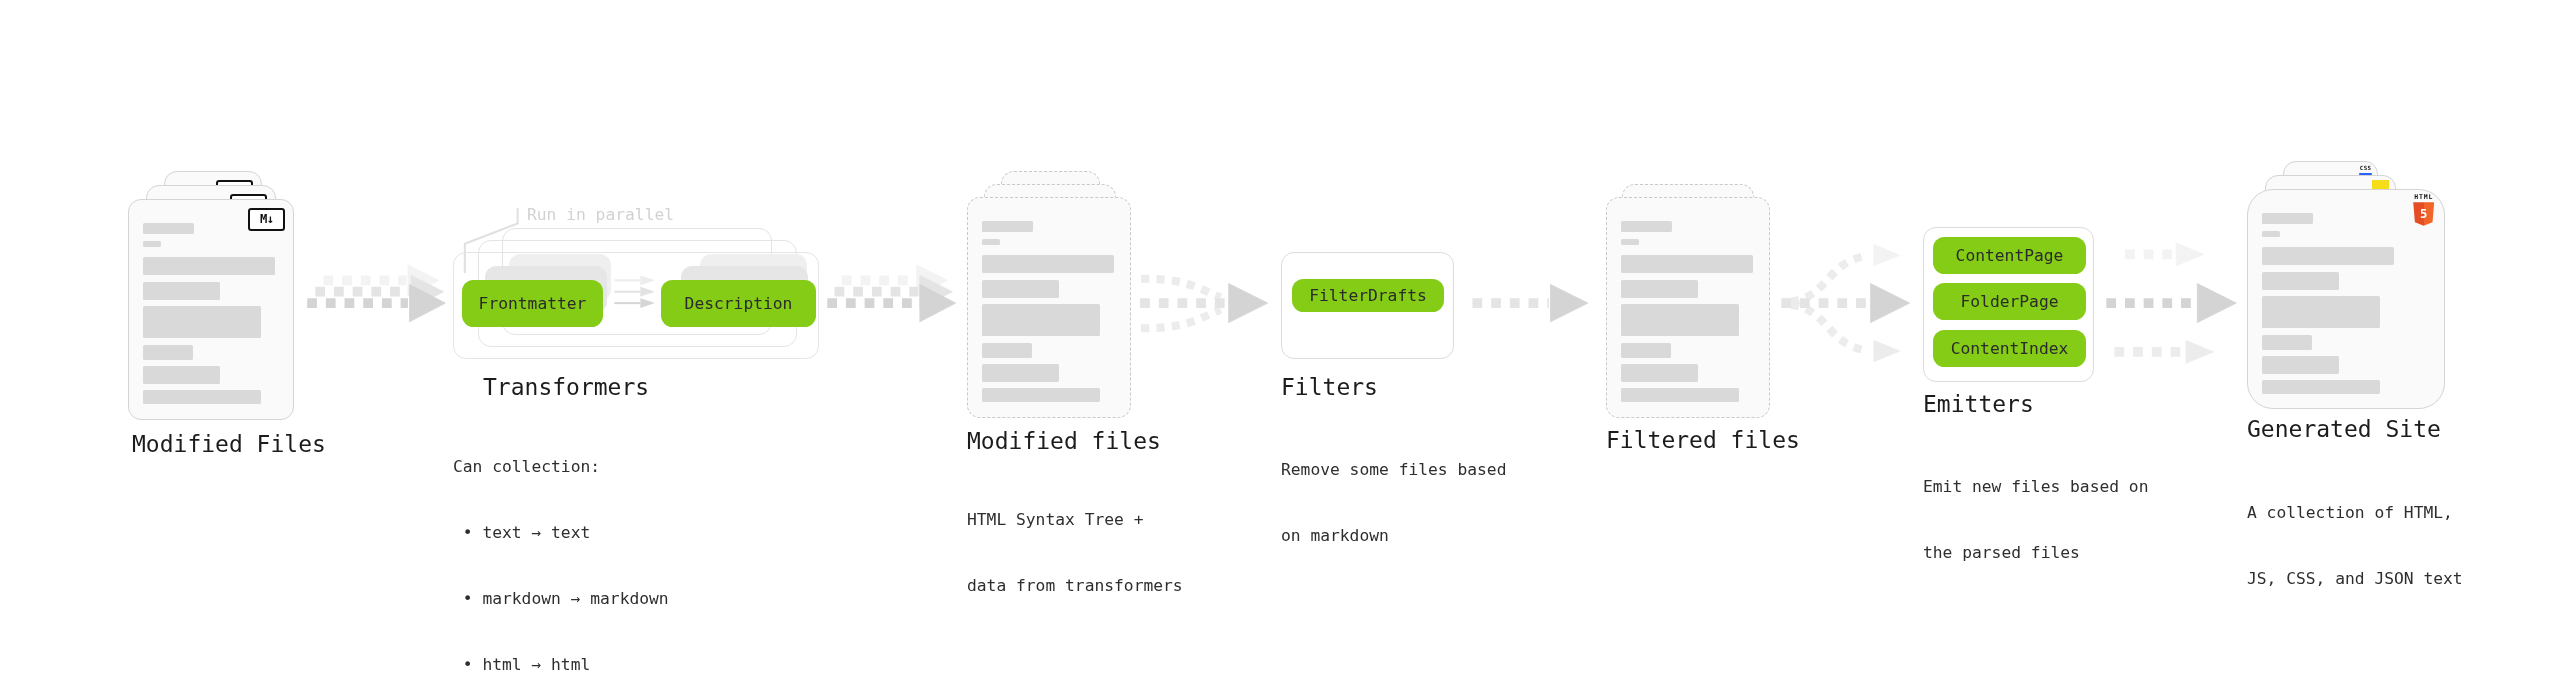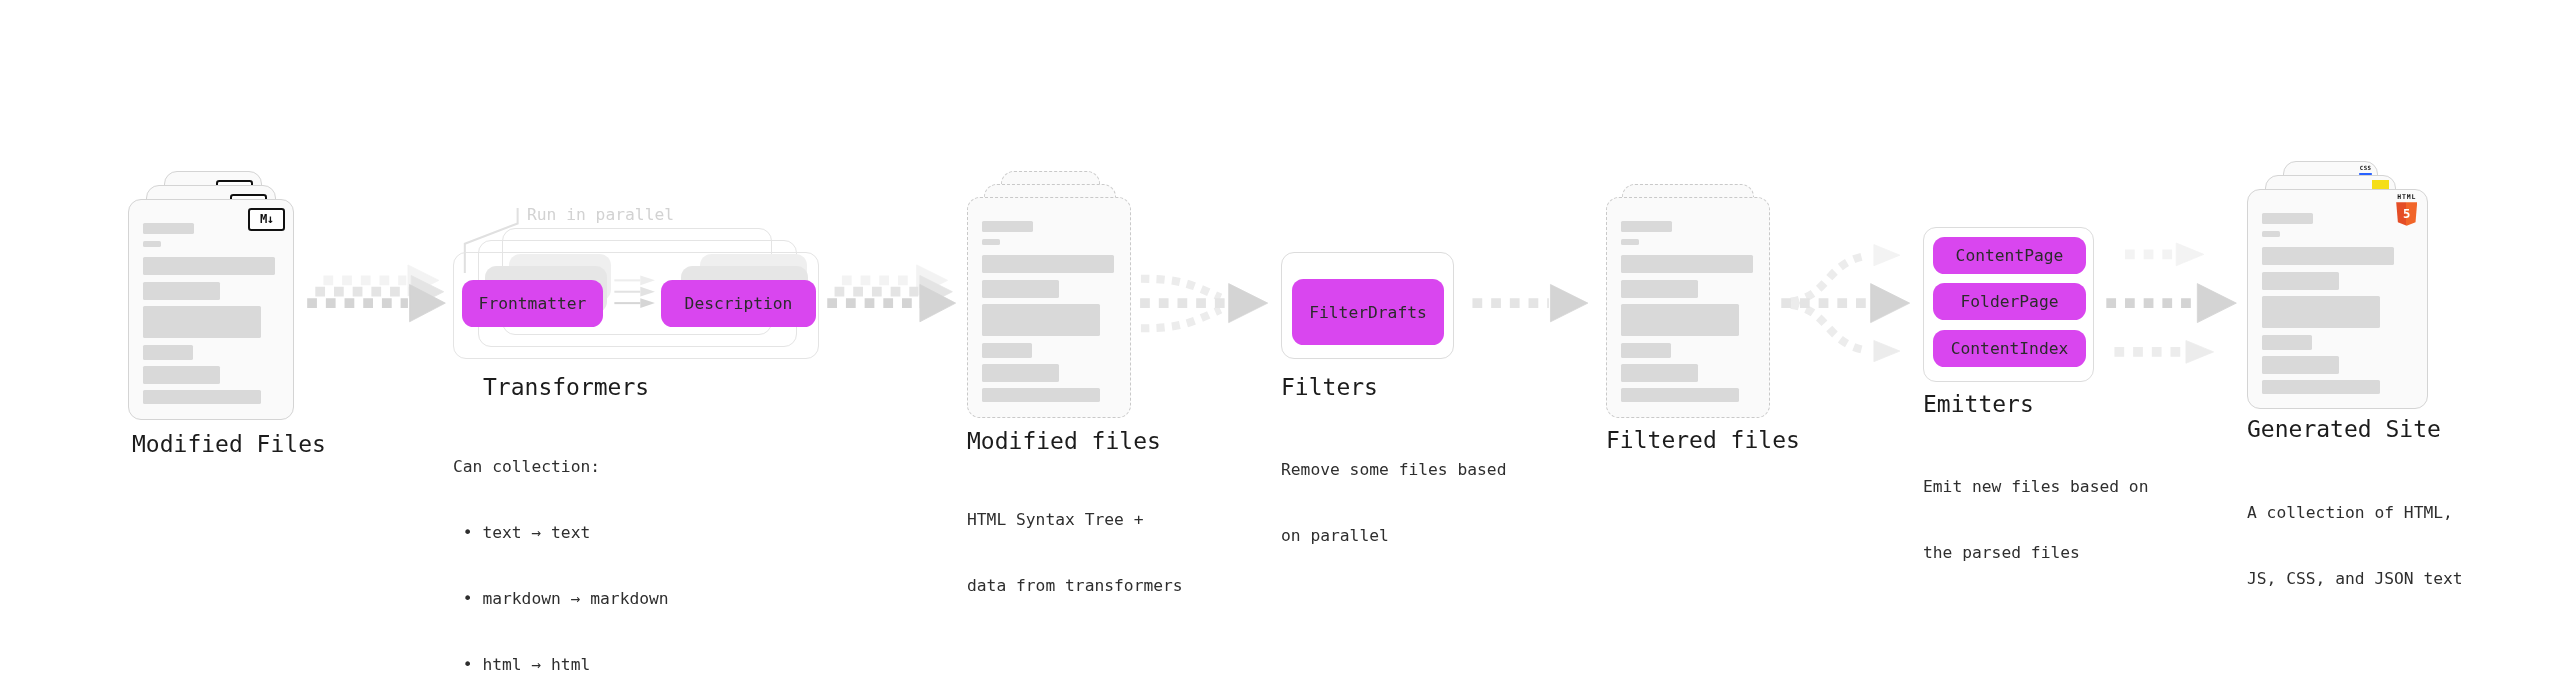--- a/index.html
+++ b/index.html
@@ -33,21 +33,21 @@
            display:flex;align-items:center;justify-content:center;
            color:#fff;font-size:12.2px;font-weight:700;}
   .js-badge{position:absolute;top:4.1px;right:5.7px;width:17px;height:16.3px;background:#F5DE19;}
   .css-badge{position:absolute;top:4.1px;right:4.9px;width:13px;text-align:center;}
   .css-word{font-size:5.7px;font-weight:700;color:#111;line-height:5.7px;letter-spacing:0.4px;}
   .css-bar{height:2.4px;background:#2962FF;margin-top:0.8px;border-radius:0.8px;}
 
   
   .frame{position:absolute;box-sizing:border-box;border:1.6px solid #e4e4e4;border-radius:13px;background:transparent;}
   .panel{position:absolute;box-sizing:border-box;border:1.6px solid #dcdcdc;border-radius:13px;background:#ffffff;}
-  .gbox{position:absolute;box-sizing:border-box;background:#d946ef;border-radius:11.4px;
+  .gbox{position:absolute;box-sizing:border-box;background:#84cc16;border-radius:11.4px;
         display:flex;align-items:center;justify-content:center;font-size:16.3px;color:#2b2b2b;}
   .gbox.ghost2{background:#e6e6e6;}
   .gbox.ghost3{background:#efefef;}
 
   
   .title{position:absolute;font-size:23px;line-height:24.4px;color:#1c1c1c;white-space:pre;}
   .body-text{position:absolute;font-size:16.3px;line-height:22px;color:#2e2e2e;white-space:pre;}
   .bullet{padding-left:9.8px;}
   .bullet::before{content:"• ";}
   .annotation{position:absolute;font-size:16.3px;color:#d2d2d2;white-space:pre;}
@@ -190,25 +190,25 @@
         <div class="bar bar-8"></div>
     </div>
   </div>
   <div class="title" style="left:967px;top:429px;">Modified files</div>
   <div class="body-text" style="left:967px;top:465px;">
     <div>HTML Syntax Tree +</div>
     <div>data from transformers</div>
   </div>
 
   <div class="panel" style="left:1281px;top:252px;width:173px;height:107px;"></div>
-  <div class="gbox" style="left:1292px;top:279px;width:152px;height:66px;">FilterDrafts</div>
+  <div class="gbox" style="left:1292px;top:279px;width:152px;height:33px;">FilterDrafts</div>
   <div class="title" style="left:1281px;top:375px;">Filters</div>
   <div class="body-text" style="left:1281px;top:415px;">
     <div>Remove some files based</div>
-    <div>on parallel</div>
+    <div>on markdown</div>
   </div>
 
   <div class="doc dashed" style="left:1622px;top:184px;width:132px;height:221px;"></div>
   <div class="doc dashed" style="left:1606px;top:197px;width:164px;height:221px;">
     <div class="bars">
       <div class="bar bar-1"></div>
         <div class="bar bar-2"></div>
         <div class="bar bar-3"></div>
         <div class="bar bar-4"></div>
       <div class="bar bar-5"></div>
@@ -231,21 +231,21 @@
 
   <div class="doc" style="left:2283px;top:161px;width:95px;height:220px;">
     <div class="css-badge">
       <div class="css-word">CSS</div>
       <div class="css-bar"></div>
     </div>
   </div>
   <div class="doc" style="left:2265px;top:175px;width:131px;height:220px;">
     <div class="js-badge"></div>
   </div>
-  <div class="doc" style="left:2247px;top:189px;width:181px;height:220px;">
+  <div class="doc" style="left:2247px;top:189px;width:198px;height:220px;border-radius:26px;">
     <div class="html5-badge">
       <div class="html5-word">HTML</div>
       <div class="html5-shield">
           <span>5</span>
         </div>
     </div>
     <div class="bars">
       <div class="bar bar-1"></div>
         <div class="bar bar-2"></div>
         <div class="bar bar-3"></div>

